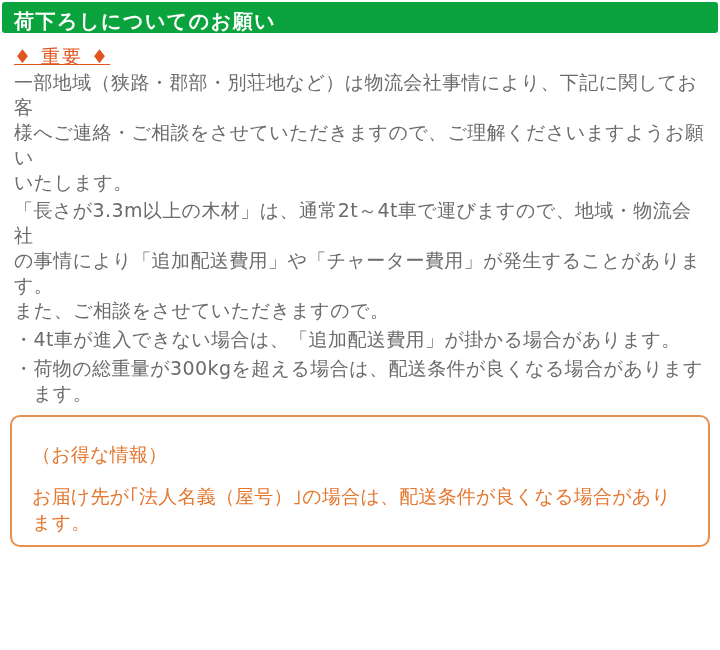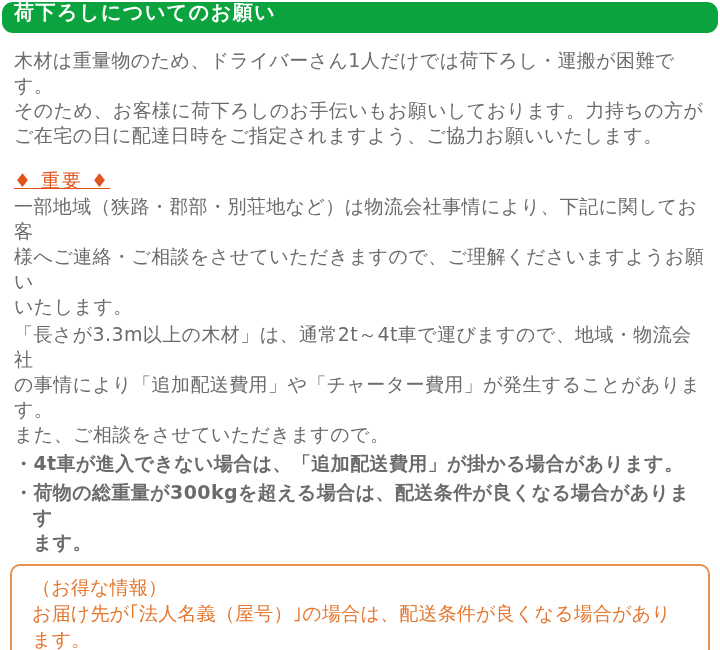--- a/index.html
+++ b/index.html
@@ -22,23 +22,23 @@
     height: 650px;
     overflow: hidden;
     background: var(--page-bg);
     padding-top: 2px;
     color: var(--body-text);
   }
   .sec-bar {
     margin: 0 2px;
     height: 31px;
     background: var(--header-green);
-    border-radius: 11px;
+    border-radius: 3px;
     display: flex;
-    align-items: flex-start;
+    align-items: flex-end;
     padding: 0 12px;
   }
   .sec-title {
     color: var(--header-text);
     font-size: 20px;
     font-weight: bold;
     letter-spacing: 1.5px;
     line-height: 1;
     padding-bottom: 2px;
   }
@@ -57,47 +57,44 @@
     letter-spacing: 2px;
     color: var(--important-accent);
     white-space: pre-line;
     text-decoration: underline;
   }
   .para { margin: 0 14px 3px; }
   .bullet {
     margin: 4px 14px 3px;
     padding-left: 19px;
     text-indent: -19px;
-    font-weight: bold;
   }
   .info-box {
     margin: 9px 10px 0;
     border: 2px solid var(--info-border);
     border-radius: 10px;
     padding: 8px 20px 10px;
   }
   .info-heading, .info-body {
     font-size: 19px;
     line-height: 26px;
     letter-spacing: 0.2px;
     color: var(--info-text);
     white-space: pre-line;
+    margin-top: 16px;
   }
 </style>
 </head>
 <body>
 
 <div class="page">
 
   <header class="sec-bar">
     <span class="sec-title">荷下ろしについてのお願い</span>
   </header>
-  <p class="body-txt intro-1">木材は重量物のため、ドライバーさん1人だけでは荷下ろし・運搬が困難です。
-そのため、お客様に荷下ろしのお手伝いもお願いしております。力持ちの方が
-ご在宅の日に配達日時をご指定されますよう、ご協力お願いいたします。</p>
 
   <p class="important-label">♦ 重要 ♦</p>
   <p class="body-txt para">一部地域（狭路・郡部・別荘地など）は物流会社事情により、下記に関してお客
 様へご連絡・ご相談をさせていただきますので、ご理解くださいますようお願い
 いたします。</p>
   <p class="body-txt para">「長さが3.3m以上の木材」は、通常2t～4t車で運びますので、地域・物流会社
 の事情により「追加配送費用」や「チャーター費用」が発生することがあります。
 また、ご相談をさせていただきますので。</p>
   <p class="body-txt bullet">・4t車が進入できない場合は、「追加配送費用」が掛かる場合があります。</p>
   <p class="body-txt bullet">・荷物の総重量が300kgを超える場合は、配送条件が良くなる場合があります

